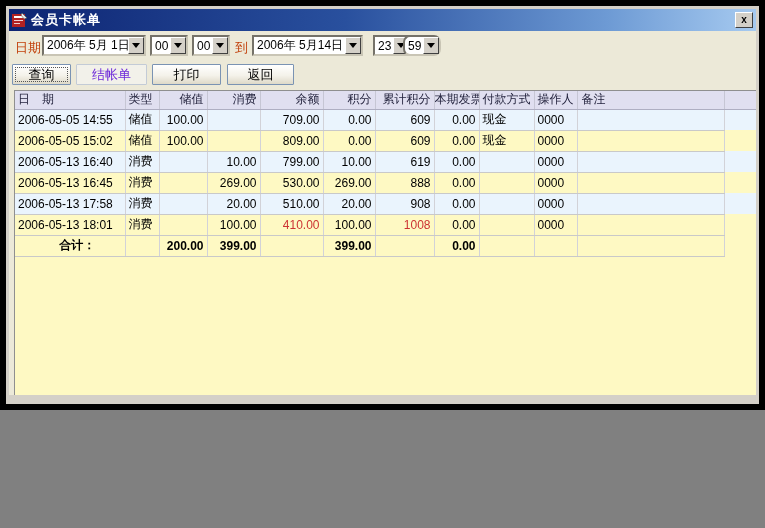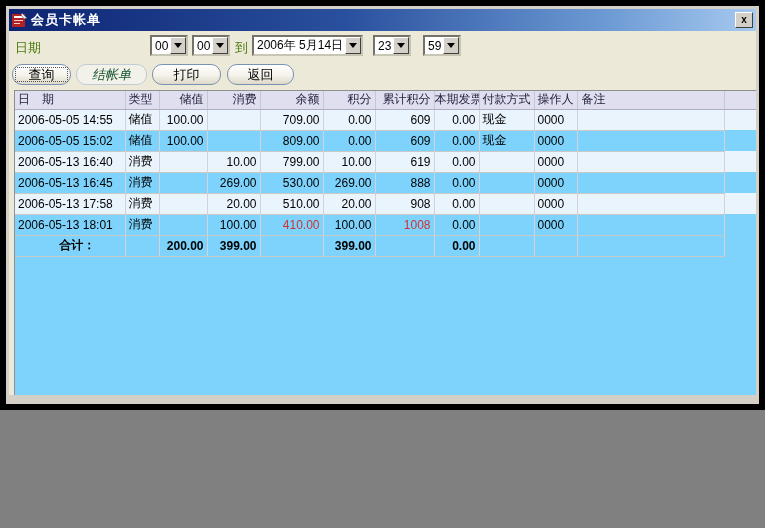--- a/index.html
+++ b/index.html
@@ -22,52 +22,52 @@
     margin-left:auto;width:18px;height:16px;
     background:#d4d0c8;border:1px solid;border-color:#ffffff #404040 #404040 #ffffff;
     font-size:10px;font-weight:bold;color:#000;line-height:12px;text-align:center;
     padding:0;cursor:default;font-family:"Liberation Sans",sans-serif;
   }
   
   .client{
     position:absolute;left:3px;right:3px;top:25px;bottom:9px;
     background:#ece9d8;overflow:hidden;
   }
-  .label{font-size:13px;color:#4d7c0f;position:absolute;}
+  .label{font-size:13px;color:#c2410c;position:absolute;}
   
   .combo{
     position:absolute;top:4px;height:21px;background:#ffffff;
     border:2px inset #c9c5b5;display:flex;align-items:center;
   }
   .combo-value{flex:1;font-size:12px;padding-left:3px;white-space:nowrap;overflow:hidden;color:#000;}
   .combo-arrow{
     width:16px;height:100%;flex:0 0 auto;background:#d4d0c8;
     border:1px solid;border-color:#ffffff #404040 #404040 #ffffff;
     display:flex;align-items:center;justify-content:center;
   }
   .combo-arrow .tri{width:0;height:0;border-left:4px solid transparent;border-right:4px solid transparent;border-top:5px solid #000;}
   .card-info{position:absolute;left:472px;top:7px;font-size:15px;color:#2626c9;white-space:nowrap;}
   
   .btn{
     position:absolute;top:33px;height:21px;
-    border:1px solid #7a93b3;border-radius:10px;
+    border:1px solid #7a93b3;border-radius:1px;
     background:linear-gradient(#ffffff,#f4f2ea 55%,#ded9c8);
     font-size:13px;color:#000;text-align:center;line-height:18px;
     font-family:"Liberation Sans","DejaVu Sans",sans-serif;padding:0;cursor:default;
   }
   .btn.focused{position:absolute;}
   .btn.focused::after{
     content:"";position:absolute;left:2px;right:2px;top:2px;bottom:2px;
     border:1px dotted #555;border-radius:1px;
   }
-  .btn.disabled{color:#14532d;border-color:#c3cbd6;background:#f2f1ea;font-style:italic;}
+  .btn.disabled{color:#6d28d9;border-color:#c3cbd6;background:#f2f1ea;}
   
   .grid{
     position:absolute;left:5px;top:59px;width:749px;height:435px;
-    background:#7dd3fc;border-top:1px solid #8f8f8f;border-left:1px solid #8f8f8f;
+    background:#fef9c3;border-top:1px solid #8f8f8f;border-left:1px solid #8f8f8f;
     overflow:hidden;
   }
   table{border-collapse:collapse;table-layout:fixed;width:749px;font-size:12px;color:#000;}
   th{
     background:#e0dff0;font-weight:normal;color:#25253f;
     height:18px;border-right:1px solid #c6c6d4;border-bottom:1px solid #aeaec2;
     text-align:center;padding:0;font-size:12px;white-space:nowrap;overflow:hidden;
   }
   td{
     height:21px;border-right:1px solid #d2d2d8;border-bottom:1px solid #c9c9c9;
@@ -98,20 +98,26 @@
       <path d="M10 0 L15 5 L12 6 L9 2 Z" fill="#e8e8e8" stroke="#404040" stroke-width="0.5"></path>
     </svg>
     <span class="title-text">会员卡帐单</span>
     <button class="close-btn">x</button>
   </div>
 
   <div class="client">
 
     <span class="label" style="left:6px;top:8px;">日期</span>
 
+    <div class="combo" style="left:33px;width:104px;">
+      <span class="combo-value">2006年 5月 1日</span>
+      <span class="combo-arrow">
+          <span class="tri"></span>
+        </span>
+    </div>
     <div class="combo" style="left:141px;width:38px;">
       <span class="combo-value">00</span>
       <span class="combo-arrow">
           <span class="tri"></span>
         </span>
     </div>
     <div class="combo" style="left:183px;width:38px;">
       <span class="combo-value">00</span>
       <span class="combo-arrow">
           <span class="tri"></span>
@@ -125,21 +131,21 @@
       <span class="combo-arrow">
           <span class="tri"></span>
         </span>
     </div>
     <div class="combo" style="left:364px;width:38px;">
       <span class="combo-value">23</span>
       <span class="combo-arrow">
           <span class="tri"></span>
         </span>
     </div>
-    <div class="combo" style="left:414px;width:38px;">
+    <div class="combo" style="left:394px;width:38px;border-radius:7px;">
       <span class="combo-value">59</span>
       <span class="combo-arrow">
           <span class="tri"></span>
         </span>
     </div>
 
 
     <button class="btn focused" style="left:3px;width:59px;">查询</button>
     <button class="btn disabled" style="left:67px;width:71px;">结帐单</button>
     <button class="btn" style="left:143px;width:69px;">打印</button>

